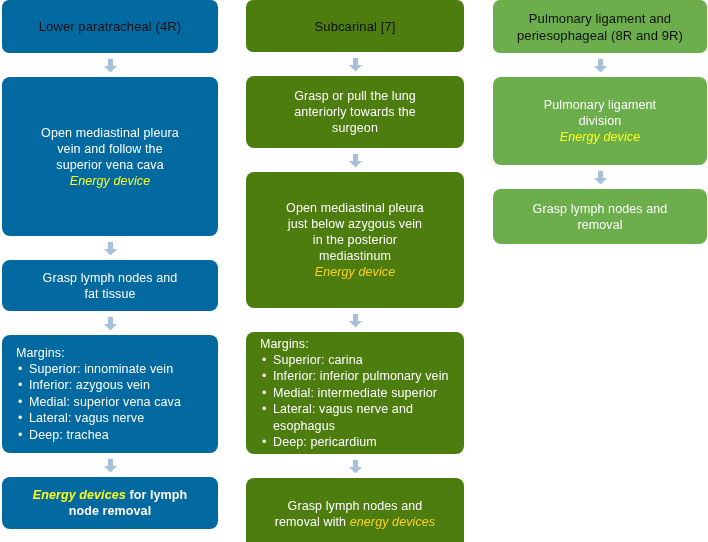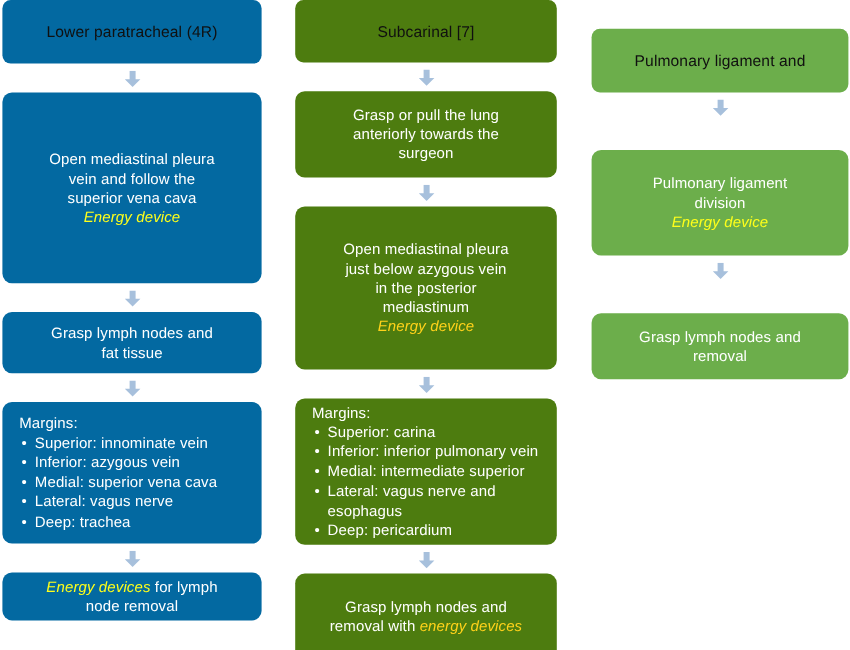--- a/index.html
+++ b/index.html
@@ -48,21 +48,21 @@
     line-height: 17px;
     border-radius: 7px;
   }
   .node.list {
     text-align: left;
     padding: 10px 14px;
   }
 
   .blue  { background: #0369a1; }
   .orange{ background: #4d7c0f; }
-  .green { background: #6CAE4B; margin-top: 24px; }
+  .green { background: #6CAE4B; }
 
   .energy {
     color: #FFFF1A;
     font-style: italic;
   }
   .energy-amber {
     color: #FFD21A;
     font-style: italic;
   }
 
@@ -146,21 +146,21 @@
         <li>Deep: trachea</li>
       </ul>
     </div>
 
     <div class="arrow" style="margin-top:5px;margin-bottom:4px;">
       <svg width="15" height="14" viewBox="0 0 15 14" aria-hidden="true">
         <polygon points="5,0 10,0 10,7 14,7 7.5,13.5 1,7 5,7" fill="#A7C0DC"></polygon>
       </svg>
     </div>
 
-    <div class="node blue" style="height:40px;">
+    <div class="node blue" style="height:52px;font-weight:bold;">
       <span class="line"><em class="energy">Energy devices</em><span> for lymph</span></span>
       <span class="line">node removal</span>
     </div>
 
   </div>
 
   <div class="column col-middle">
 
     <div class="node header orange" style="height:52px;">
       <span class="line">Subcarinal [7]</span>
@@ -219,20 +219,21 @@
       <span class="line">Grasp lymph nodes and</span>
       <span class="line"><span>removal with </span><em class="energy-amber">energy devices</em></span>
     </div>
 
   </div>
 
   <div class="column col-right">
 
     <div class="node header green" style="height:53px;">
       <span class="line">Pulmonary ligament and</span>
+      <span class="line">periesophageal (8R and 9R)</span>
     </div>
 
     <div class="arrow" style="margin-top:5px;margin-bottom:4px;">
       <svg width="15" height="14" viewBox="0 0 15 14" aria-hidden="true">
         <polygon points="5,0 10,0 10,7 14,7 7.5,13.5 1,7 5,7" fill="#A7C0DC"></polygon>
       </svg>
     </div>
 
     <div class="node green" style="height:88px;justify-content:center;">
       <span class="line">Pulmonary ligament</span>

